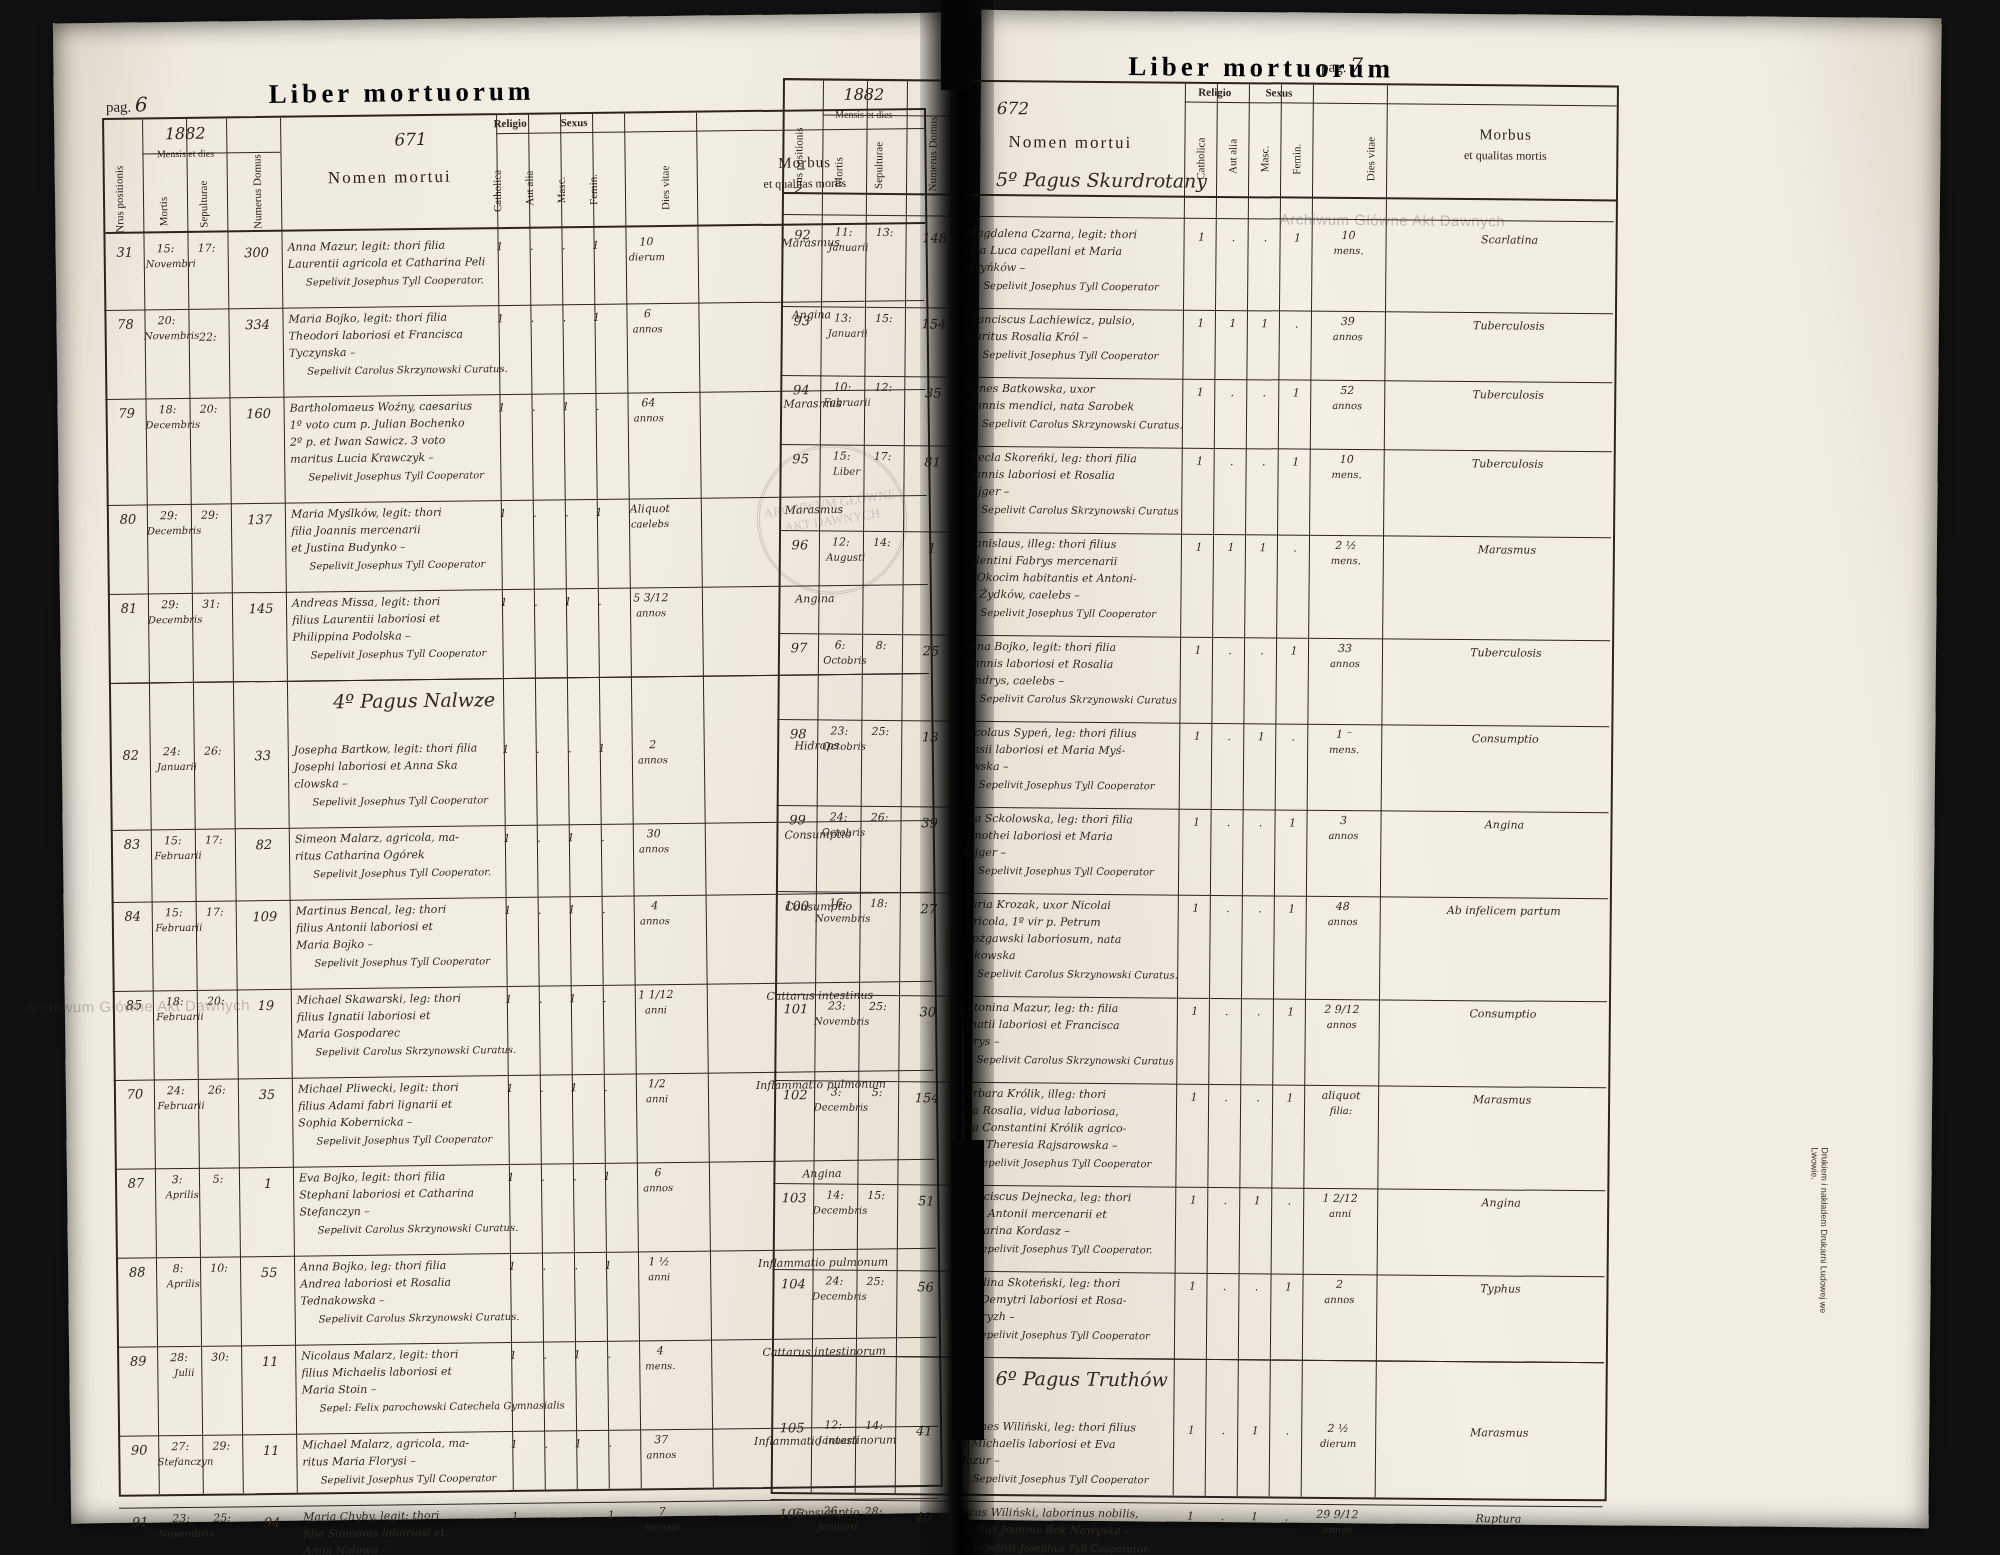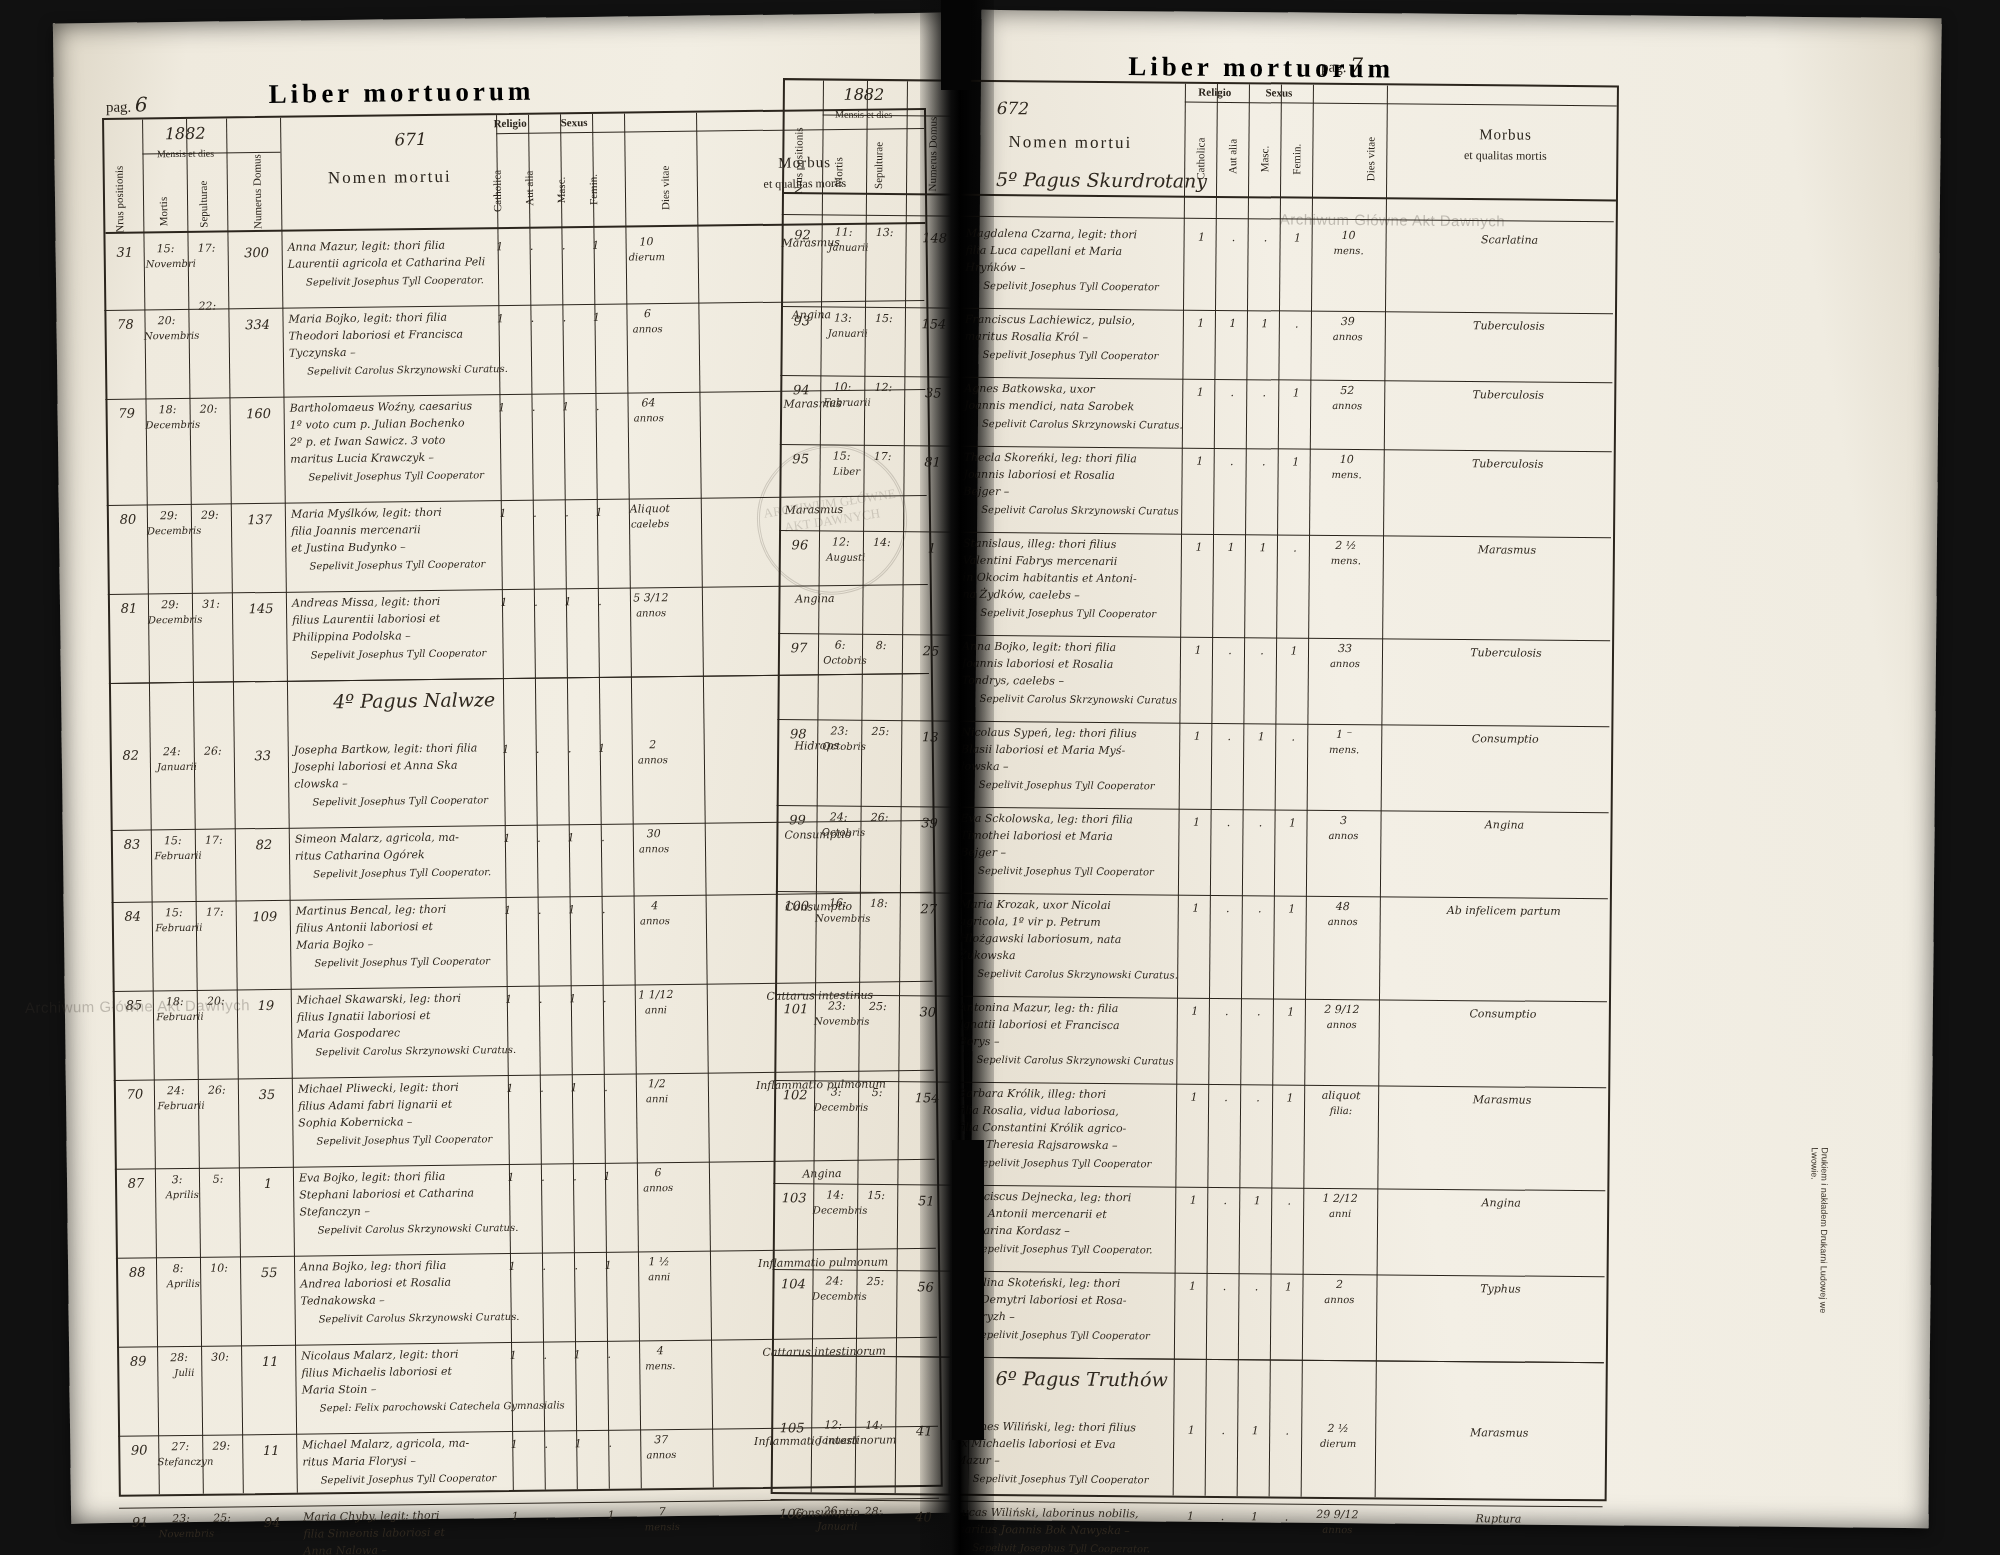--- a/index.html
+++ b/index.html
@@ -112,21 +112,21 @@
         <div class="cell hw sm" style="left: 462px; top: 223px; width: 28px; text-align: center;">.</div>
         <div class="cell hw sm" style="left: 494px; top: 223px; width: 28px; text-align: center;">.</div>
         <div class="cell hw sm" style="left: 526px; top: 223px; width: 28px; text-align: center;">1</div>
         <div class="cell hw sm" style="left: 560px; top: 220px; width: 62px; text-align: center;">10</div>
         <div class="cell hw xs" style="left: 560px; top: 236px; width: 62px; text-align: center;">dierum</div>
         <div class="cell hw sm" style="left: 650px; top: 223px; width: 210px; text-align: center;">Marasmus</div>
         <div style="position: absolute; left: 48px; top: 287px; width: 820px; height: 1px; background: rgb(43, 37, 29);"></div>
         <div class="cell hw" style="left: 52px; top: 295px; width: 34px; text-align: center;">78</div>
         <div class="cell hw sm" style="left: 90px; top: 293px; width: 40px; text-align: center;">20:</div>
         <div class="cell hw xs" style="left: 86px; top: 309px; width: 58px; text-align: center;">Novembris</div>
-        <div class="cell hw sm" style="left: 132px; top: 279px; width: 38px; text-align: center;">22:</div>
+        <div class="cell hw sm" style="left: 132px; top: 310px; width: 38px; text-align: center;">22:</div>
         <div class="cell hw" style="left: 176px; top: 297px; width: 50px; text-align: center;">334</div>
         <div class="cell hw sm" style="left: 232px; top: 293px; width: 200px;">Maria Bojko, legit: thori filia</div>
         <div class="cell hw sm" style="left: 232px; top: 310px; width: 200px;">Theodori laboriosi et Francisca</div>
         <div class="cell hw sm" style="left: 232px; top: 327px; width: 200px;">Tyczynska –</div>
         <div class="cell hw xs" style="left: 250px; top: 346px; width: 380px;">Sepelivit Carolus Skrzynowski Curatus.</div>
         <div class="cell hw sm" style="left: 430px; top: 295px; width: 28px; text-align: center;">1</div>
         <div class="cell hw sm" style="left: 462px; top: 295px; width: 28px; text-align: center;">.</div>
         <div class="cell hw sm" style="left: 494px; top: 295px; width: 28px; text-align: center;">.</div>
         <div class="cell hw sm" style="left: 526px; top: 295px; width: 28px; text-align: center;">1</div>
         <div class="cell hw sm" style="left: 560px; top: 292px; width: 62px; text-align: center;">6</div>

